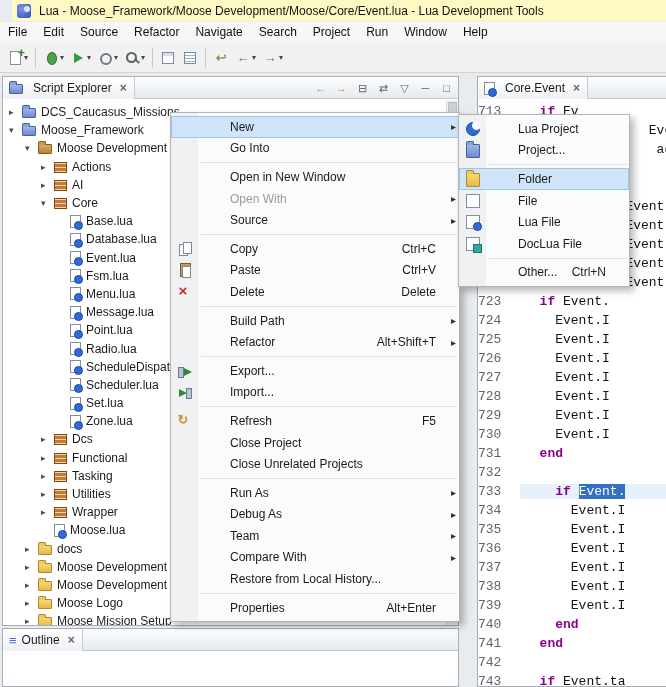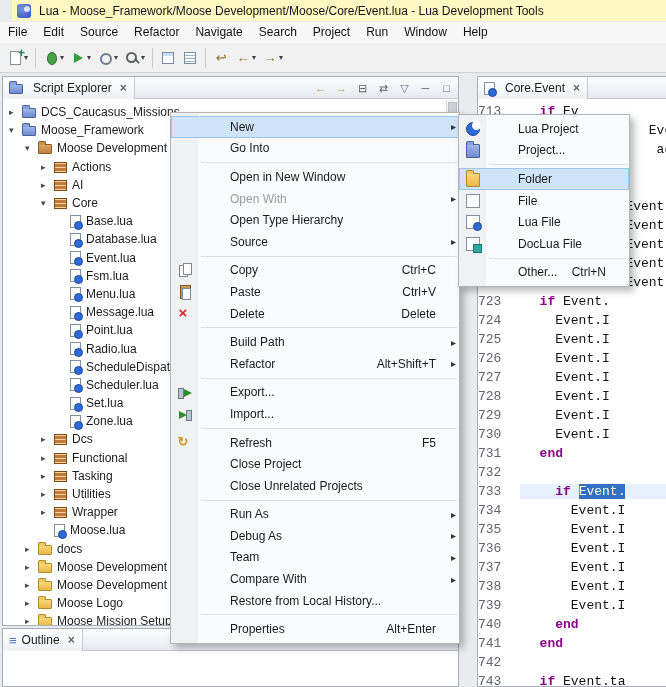--- a/index.html
+++ b/index.html
@@ -413,26 +413,20 @@
       <span class="mi-arrow"></span>
     </div>
     <div class="menu-item dis">
       <span class="mi-gutter"></span>
       <span class="mi-label">Open With</span>
       <span class="mi-short"></span>
       <span class="mi-arrow">▸</span>
     </div>
     <div class="menu-item">
       <span class="mi-gutter"></span>
-      <span class="mi-label">Open Type Hierarchy</span>
-      <span class="mi-short"></span>
-      <span class="mi-arrow"></span>
-    </div>
-    <div class="menu-item">
-      <span class="mi-gutter"></span>
       <span class="mi-label">Source</span>
       <span class="mi-short"></span>
       <span class="mi-arrow">▸</span>
     </div>
     <div class="menu-sep"></div>
     <div class="menu-item">
       <span class="mi-gutter">
         <span class="micon mi-copy"></span>
       </span>
       <span class="mi-label">Copy</span>

